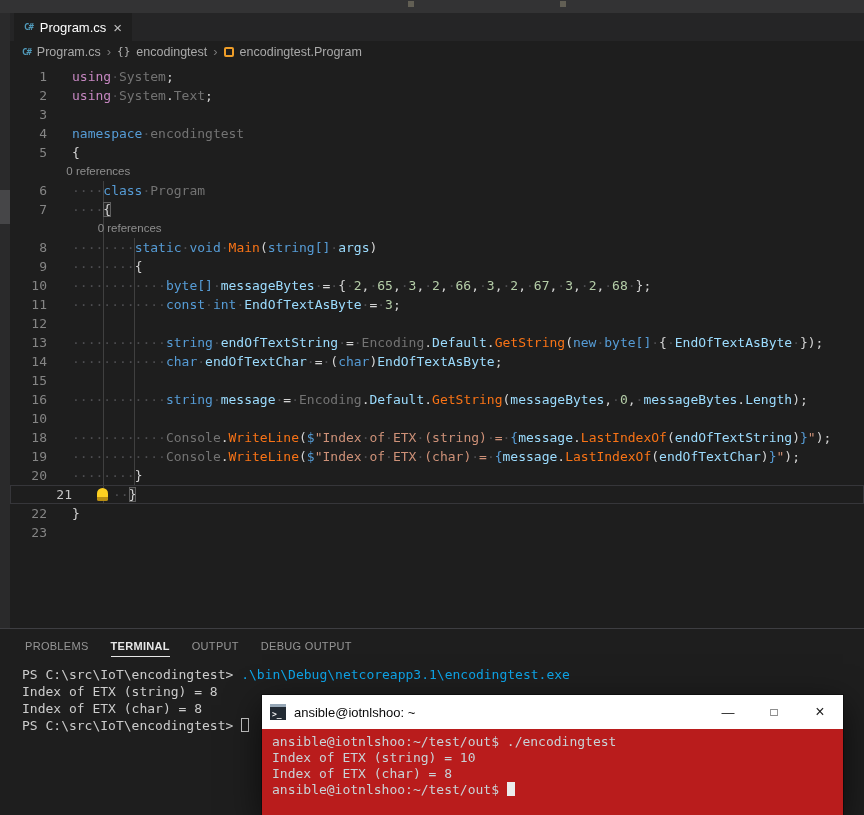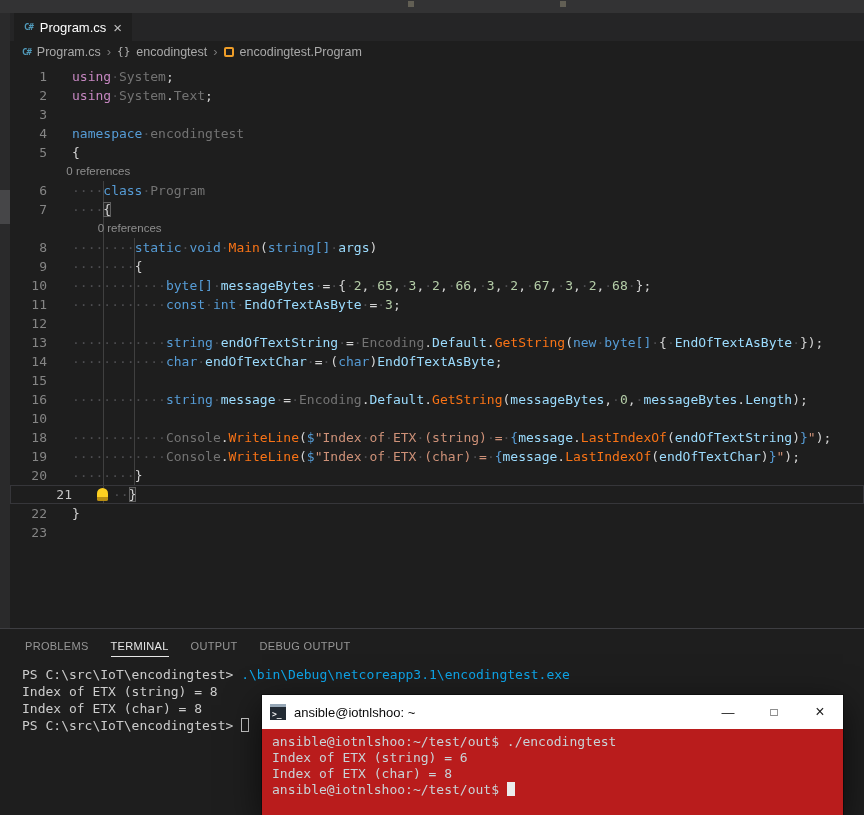--- a/index.html
+++ b/index.html
@@ -43,21 +43,21 @@
   .tk-fn { color:#f97316; } .tk-var { color:#9cdcfe; } .tk-num { color:#b5cea8; }
   .tk-str { color:#ce9178; } .tk-pu { color:#d4d4d4; } .tk-ip { color:#569cd6; }
   .tk-ws { color:#4d4d50; }
   .bm { outline:1px solid #5f5f5f; outline-offset:-1px; background:rgba(90,90,90,.18); }
   .bulb { display:inline-block; width:11px; height:13px; margin:3px 5px 0 0; vertical-align:-2px;
     background:linear-gradient(#fdd021 0 9px, #b98e12 9px); border-radius:6px 6px 2px 2px; cursor:pointer; }
   
   #panel { position:absolute; left:0; top:628px; width:864px; height:153px; background:#1e1e1e; border-top:1px solid #3e3e42; }
   #panel-tabs { display:flex; gap:22px; align-items:center; height:32px; padding-left:25px; }
   .ptab { font-size:11px; letter-spacing:.3px; color:#969696; padding:6px 0 4px; cursor:pointer; }
-  .ptab.active { color:#e7e7e7; border-bottom:1px solid #e7e7e7; }
+  .ptab.active { color:#e7e7e7; border-bottom:1px solid #e7e7e7;font-weight:bold; }
   #term-lines { margin:5px 0 0 22px; font:13px/17px "DejaVu Sans Mono", monospace; color:#cccccc; }
   .tline { white-space:pre; height:17px; }
   .tcmd { color:#0ea5e9; }
   .tcur { display:inline-block; width:8px; height:14px; border:1px solid #c8c8c8; vertical-align:-2px; }
   
   #ssh-window { position:absolute; left:262px; top:695px; width:581px;
     box-shadow:0 10px 34px rgba(0,0,0,.65), 0 0 0 1px rgba(0,0,0,.35); }
   #ssh-titlebar { height:34px; background:#ffffff; display:flex; align-items:center; padding:0 0 0 8px; }
   .ov-icon { width:16px; height:16px; flex:none; display:flex; align-items:flex-end; justify-content:flex-start;
     background:linear-gradient(#96a7b6 0 3px, #222a33 3px); color:#f2f2f2;
@@ -154,17 +154,17 @@
     <span class="ov-icon">&gt;_</span>
     <span class="ov-title">ansible@iotnlshoo: ~</span>
     <span class="ov-controls">
       <span class="ov-btn min">—</span>
       <span class="ov-btn max">□</span>
       <span class="ov-btn cls">×</span>
     </span>
   </div>
   <div id="ssh-body">
       <div class="oline"><span>ansible@iotnlshoo:~/test/out$ ./encodingtest</span></div>
-      <div class="oline"><span>Index of ETX (string) = 6</span></div>
+      <div class="oline"><span>Index of ETX (string) = 10</span></div>
       <div class="oline"><span>Index of ETX (char) = 8</span></div>
       <div class="oline"><span>ansible@iotnlshoo:~/test/out$ </span><span class="ov-cursor"></span></div>
     </div>
 </div>
 
 </body></html>

